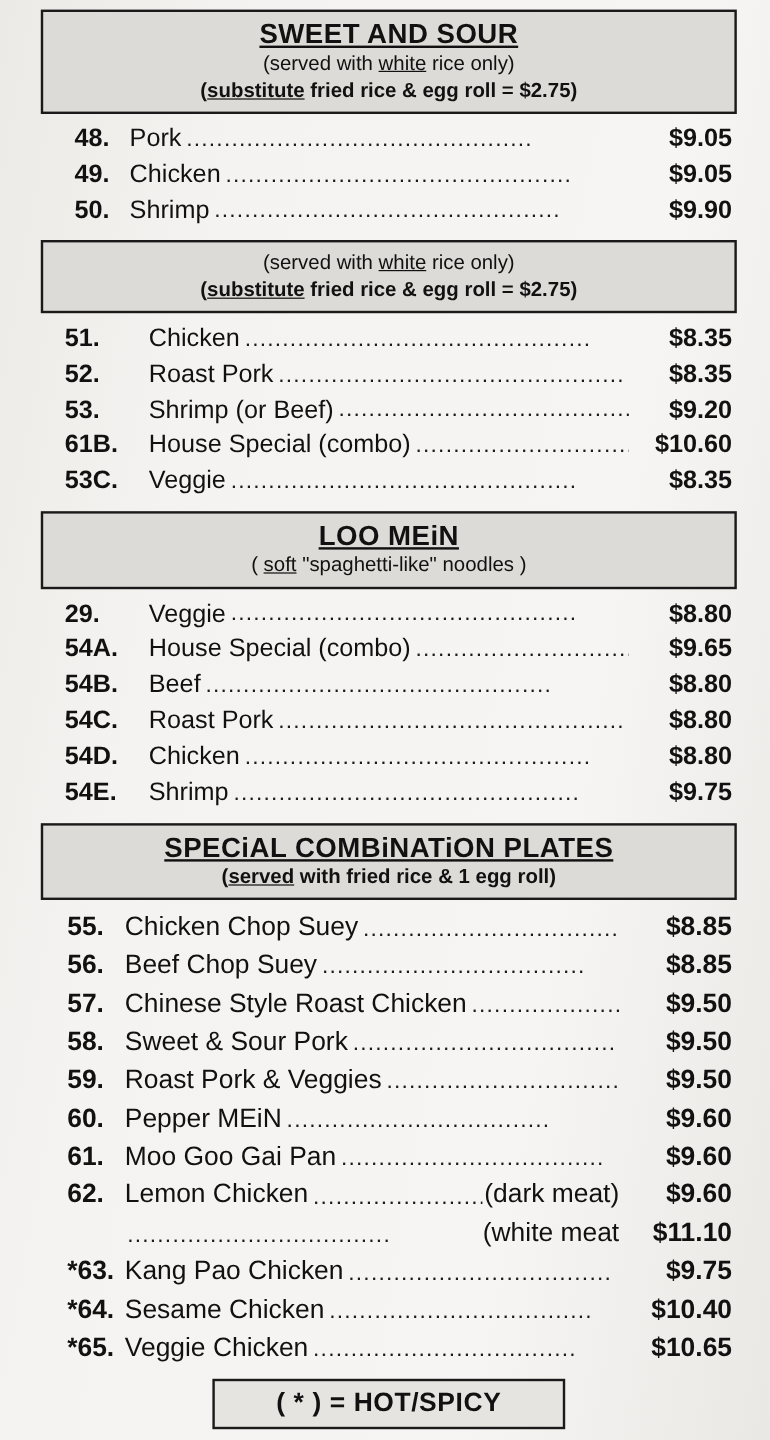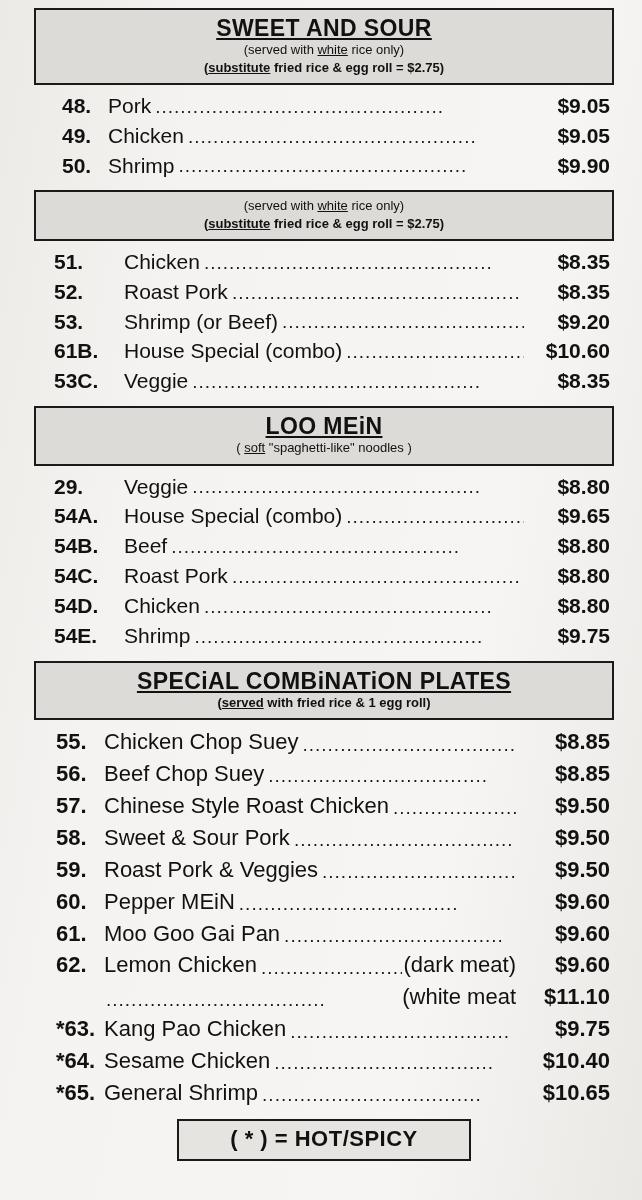--- a/index.html
+++ b/index.html
@@ -40,21 +40,21 @@
   }
   .banner .title {
     font-size: 23px;
     font-weight: bold;
     letter-spacing: 0.4px;
     text-decoration: underline;
     text-underline-offset: 2px;
     line-height: 1.15;
   }
   .banner .sub {
-    font-size: 13px;
+    font-size: 17px;
     line-height: 1.25;
     margin-top: 1px;
   }
   .banner .sub u { text-decoration: underline; }
   .banner .sub b { font-weight: bold; }
 
   
   .items {
     padding: 6px 4px 4px 4px;
   }
@@ -307,21 +307,21 @@
           <span class="price">$9.75</span>
         </div>
         <div class="row">
           <span class="num">*64.</span>
           <span class="nm">Sesame Chicken</span>
           <span class="dots">...................................</span>
           <span class="price">$10.40</span>
         </div>
         <div class="row">
           <span class="num">*65.</span>
-          <span class="nm">General Shrimp</span>
+          <span class="nm">Veggie Chicken</span>
           <span class="dots">...................................</span>
           <span class="price">$10.65</span>
         </div>
       </div>
     </div>
 
     <div class="footer">( * ) = HOT/SPICY</div>
 
   </div>
 </div>

